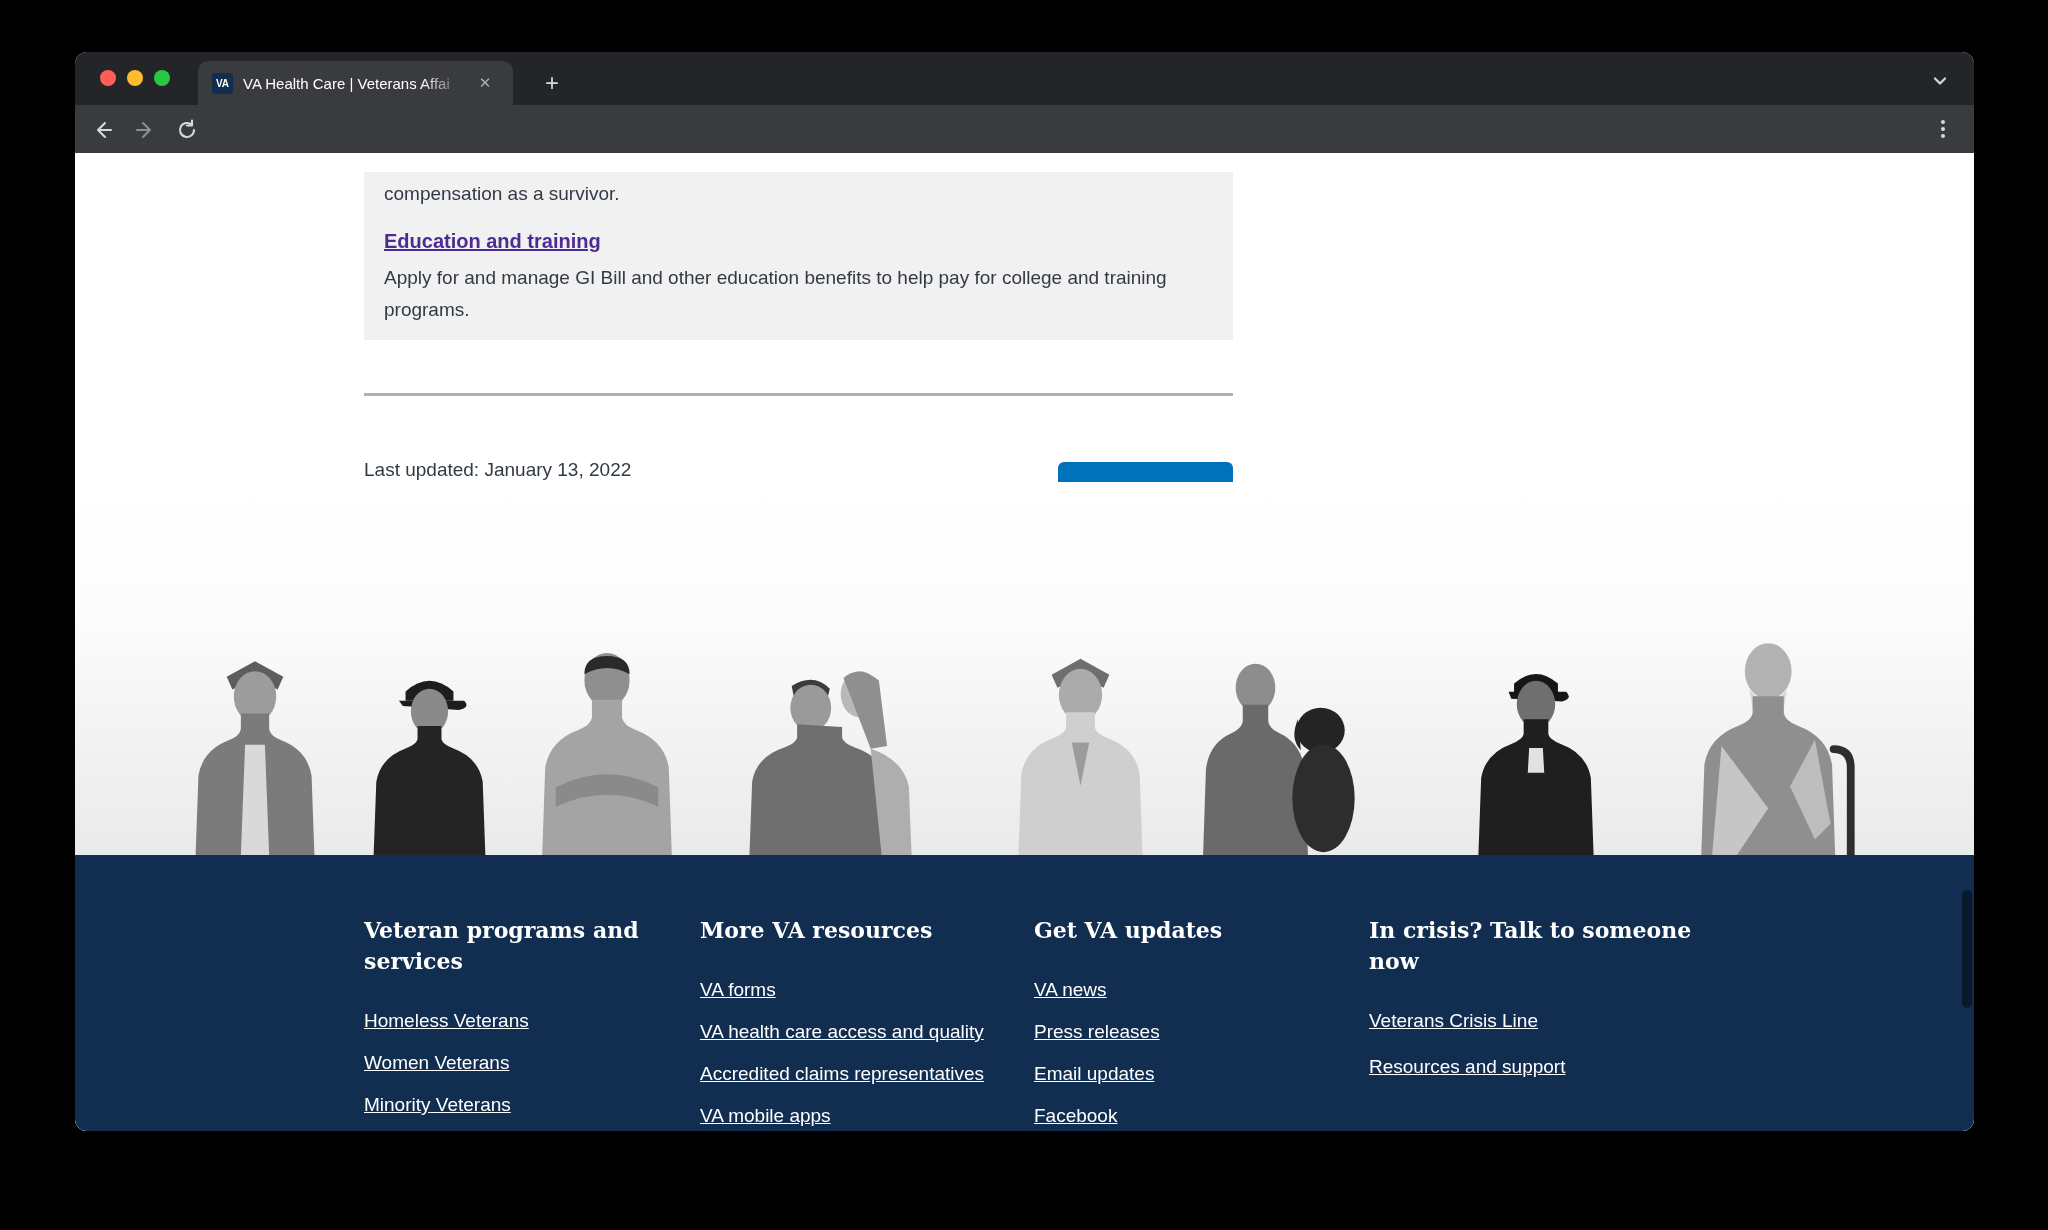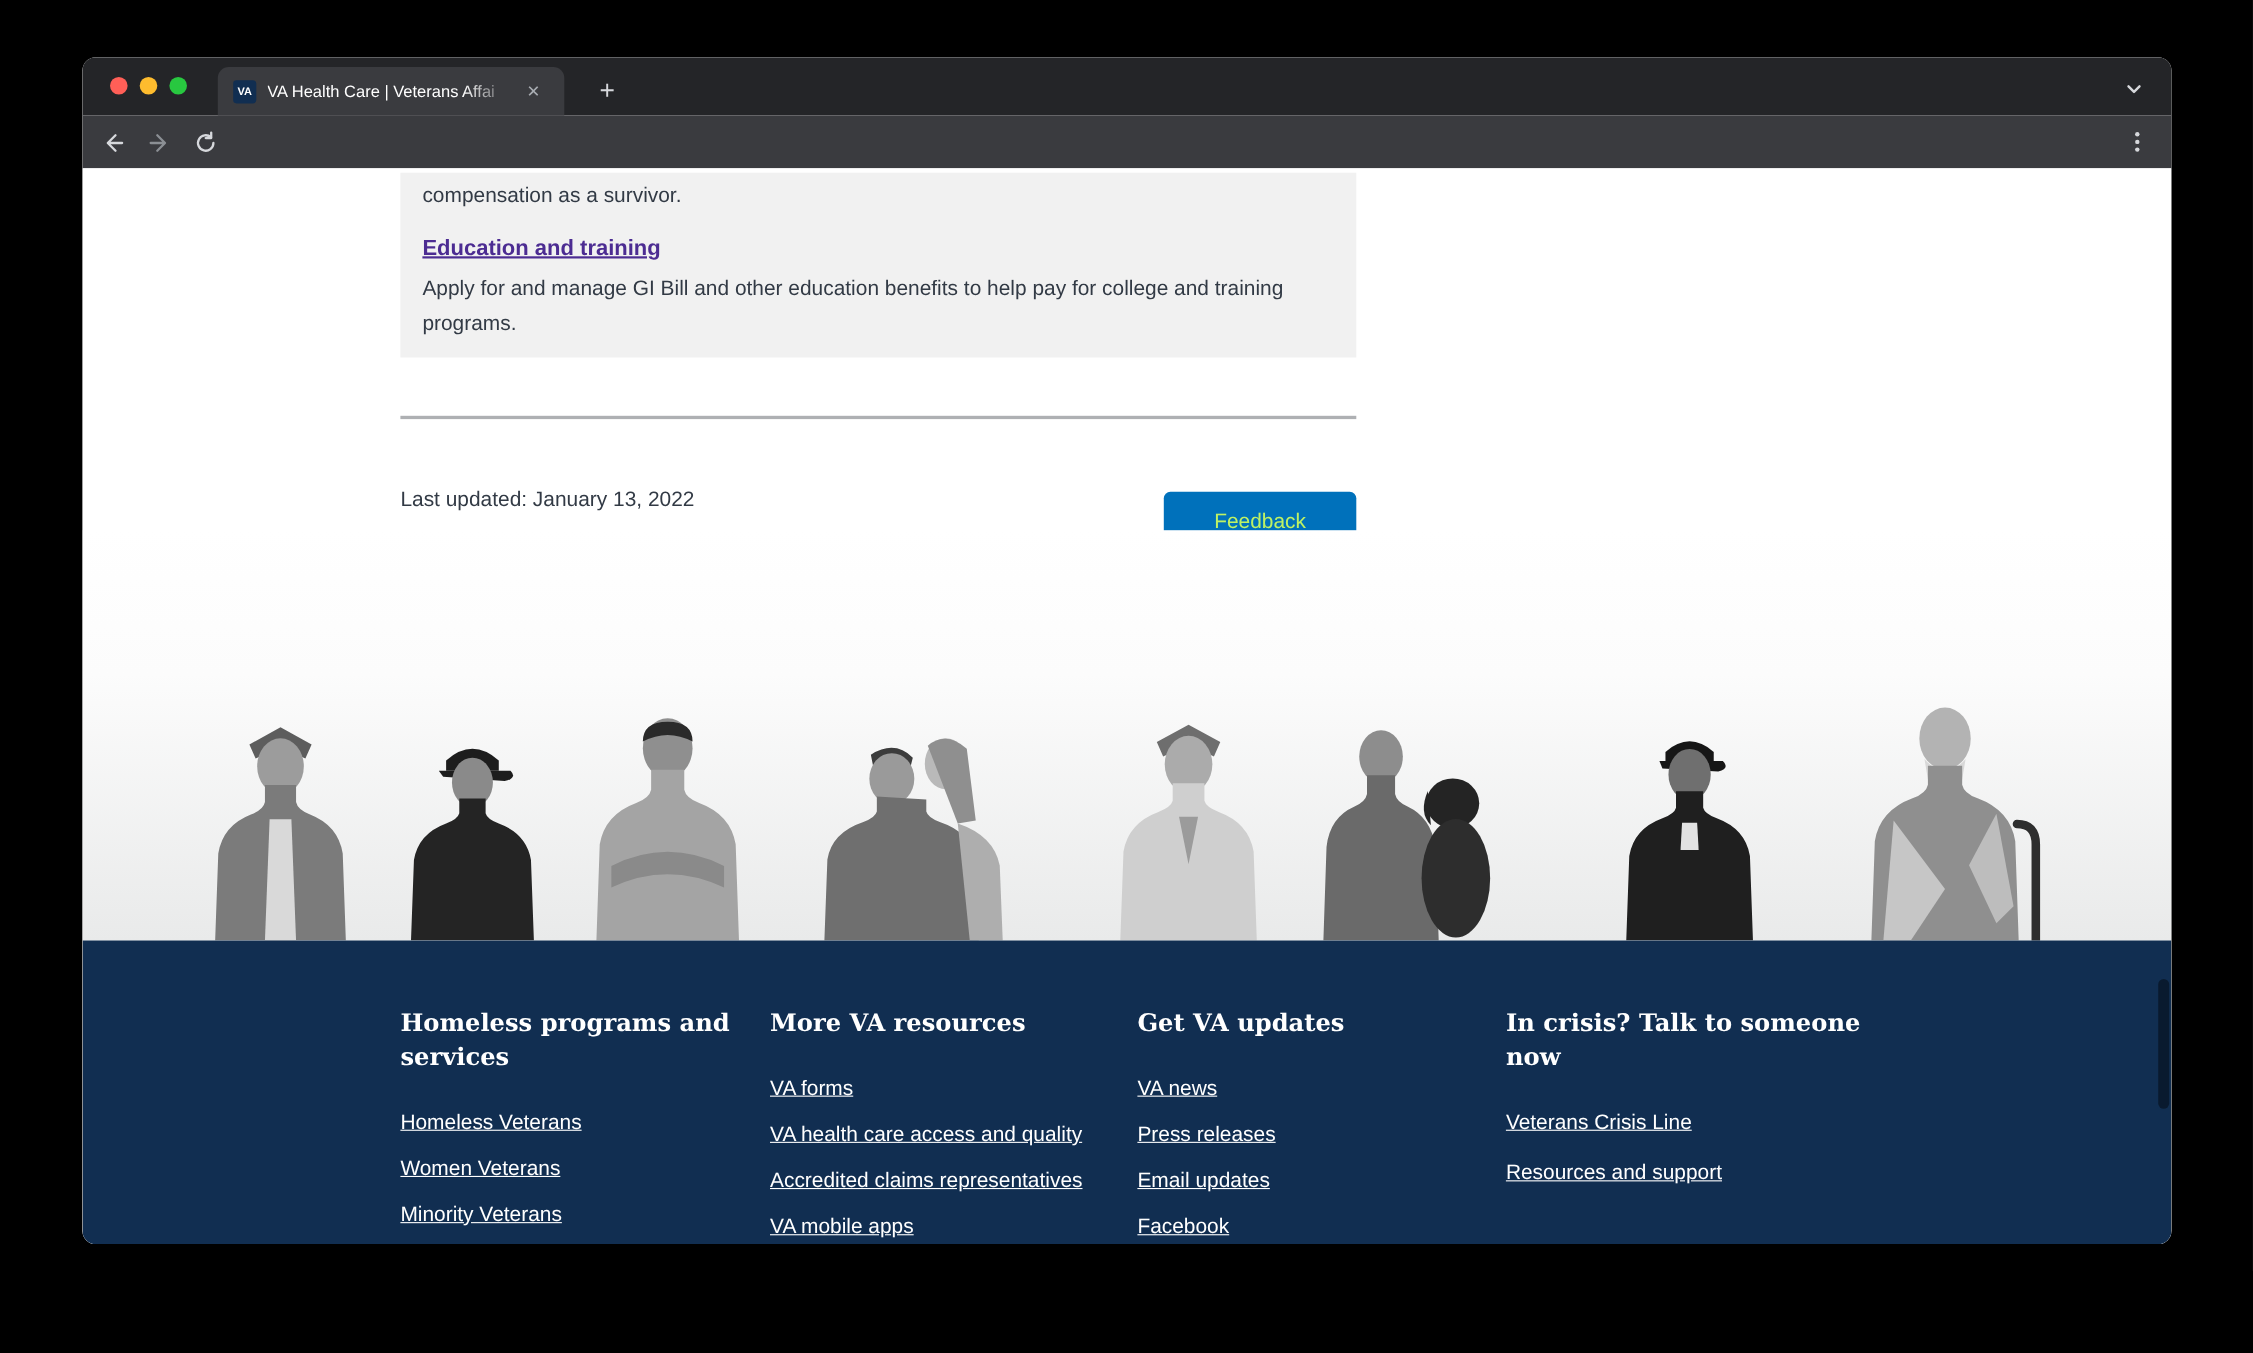--- a/index.html
+++ b/index.html
@@ -39,21 +39,21 @@
             border-radius:16px; background:#202124; display:flex; align-items:center; }
   .url-text { font-size:17px; margin-left:10px; white-space:nowrap; }
   .url-domain { color:#e8eaed; font-weight:bold; }
   .url-path   { color:#9aa0a6; }
   .urlbar .share-ico { position:absolute; right:58px; top:4px; }
   .urlbar .star-ico  { position:absolute; right:18px; top:3px; color:#c0c3c7; font-size:21px; }
   .menu-dots { position:absolute; right:22px; top:11px; color:#d6d8dc; }
 
   
   .page { position:absolute; left:0; top:101px; width:100%; height:978px; background:#fff; overflow:hidden; }
-  .content { margin-left:289px; width:869px; padding-top:4px; color:#323a45; }
+  .content { margin-left:289px; width:869px; padding-top:19px; color:#323a45; }
 
   .gray-card { background:#f1f1f1; height:168px; padding:7px 20px; overflow:hidden; }
   .clipped-line { font-size:19px; line-height:30px; margin-bottom:21px; }
   .edu-link { display:inline-block; font-size:20px; font-weight:bold; color:#4c2c92;
               text-decoration:underline; margin-bottom:9px; }
   .card-desc { font-size:19px; line-height:32px; }
 
   .divider { margin-top:53px; height:3px; background:#aeb0b3; }
 
   .updated-row { margin-top:26px; display:flex; justify-content:space-between; align-items:center; }
@@ -223,21 +223,21 @@
           <path d="M20 70 L50 110 L30 140 L14 140 Z" fill="#c6c6c6"></path>
           <path d="M80 66 L64 96 L80 130 L90 120 Z" fill="#bdbdbd"></path>
           <path d="M103 140 L103 84 Q103 72 92 72" stroke="#2e2e2e" stroke-width="5" fill="none" stroke-linecap="round"></path>
         </svg>
       </div>
     </div>
 
     <div class="footer">
 
       <div class="fcol" style="left:289px;width:336px">
-        <h3>Homeless programs and services</h3>
+        <h3>Veteran programs and services</h3>
         <a class="flink">Homeless Veterans</a>
         <a class="flink">Women Veterans</a>
         <a class="flink">Minority Veterans</a>
       </div>
 
       <div class="fcol" style="left:625px;width:320px">
         <h3>More VA resources</h3>
         <a class="flink">VA forms</a>
         <a class="flink">VA health care access and quality</a>
         <a class="flink">Accredited claims representatives</a>

